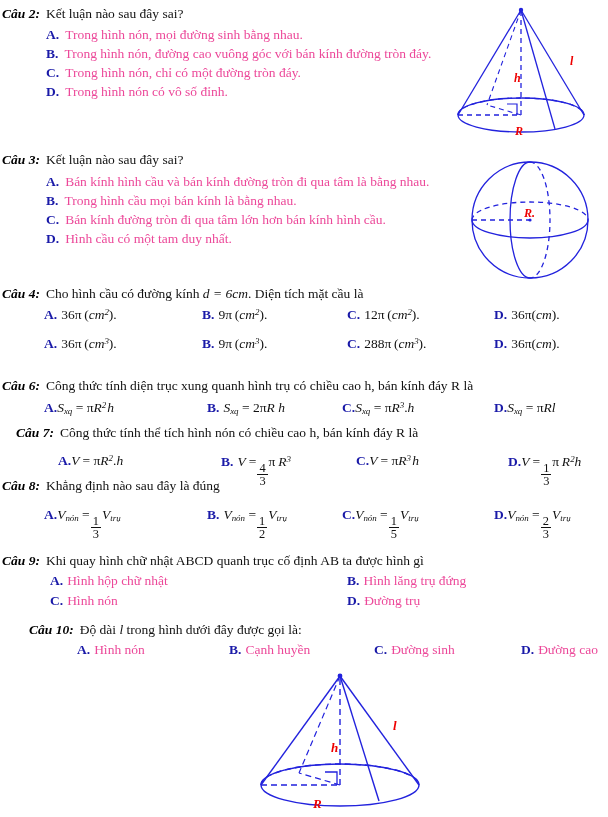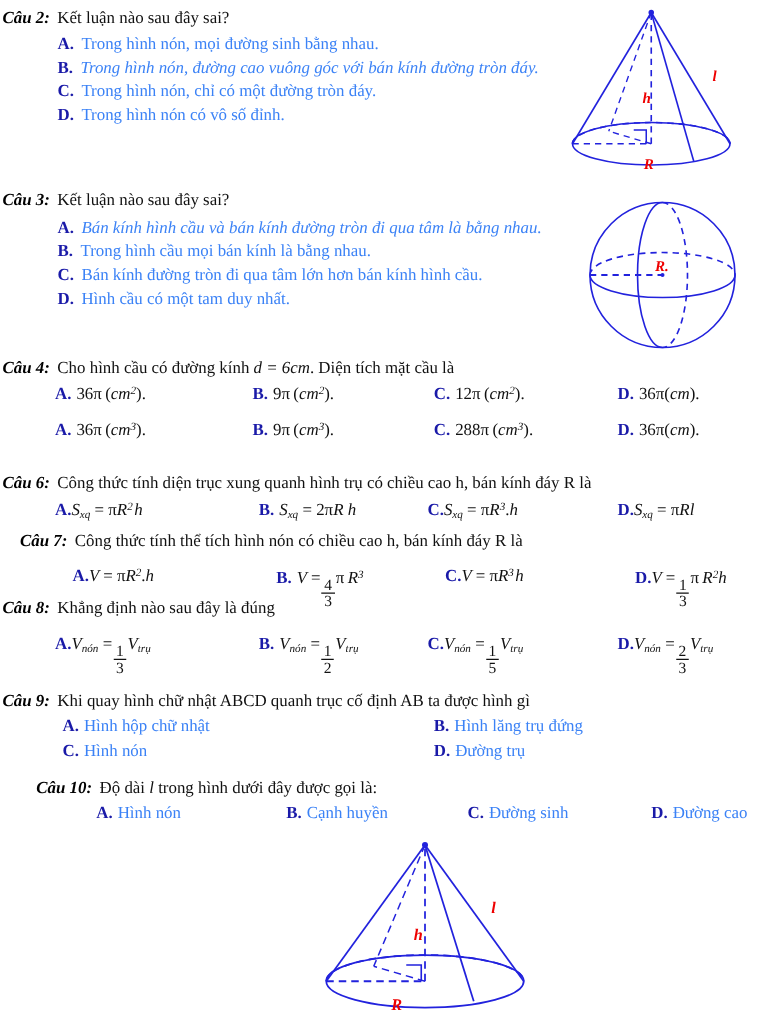--- a/index.html
+++ b/index.html
@@ -39,40 +39,40 @@
     gap: 6px;
   }
   .qrow .qlabel { font-size: 13.5px; }
 
   
   .opt-letter {
     color: #1a1aa8;
     font-weight: bold;
     font-family: "Liberation Serif", serif;
   }
-  .opt-text { color: #3b82f6; }
+  .opt-text { color: #ec4899; }
 
   
   .block { position: absolute; }
 
   
   .optlist {
     margin: 0;
     padding: 0;
     list-style: none;
   }
   .optlist li {
     display: flex;
     align-items: baseline;
     gap: 6px;
     font-size: 13.5px;
     line-height: 19px;
   }
   .optlist li .opt-text { display: block; }
-  .justify .opt-text { text-align: justify; font-style: italic; }
+  .justify .opt-text { text-align: justify; }
 
   
   .optrow {
     position: relative;
     height: 22px;
     font-size: 13.5px;
   }
   .optcell {
     position: absolute;
     white-space: nowrap;

